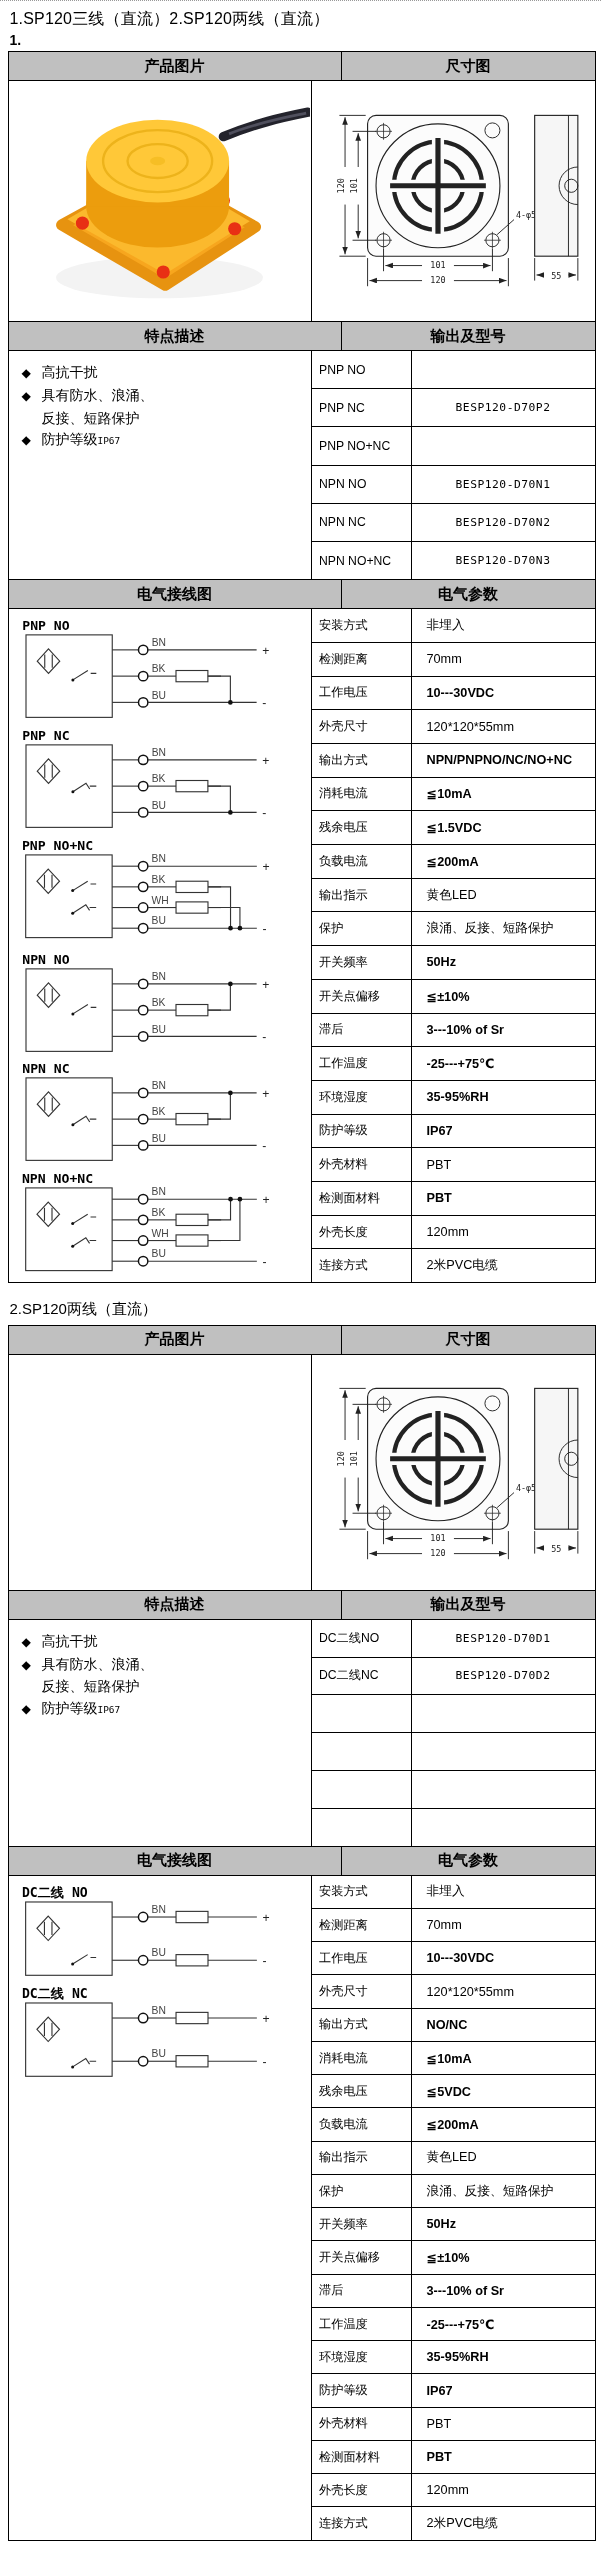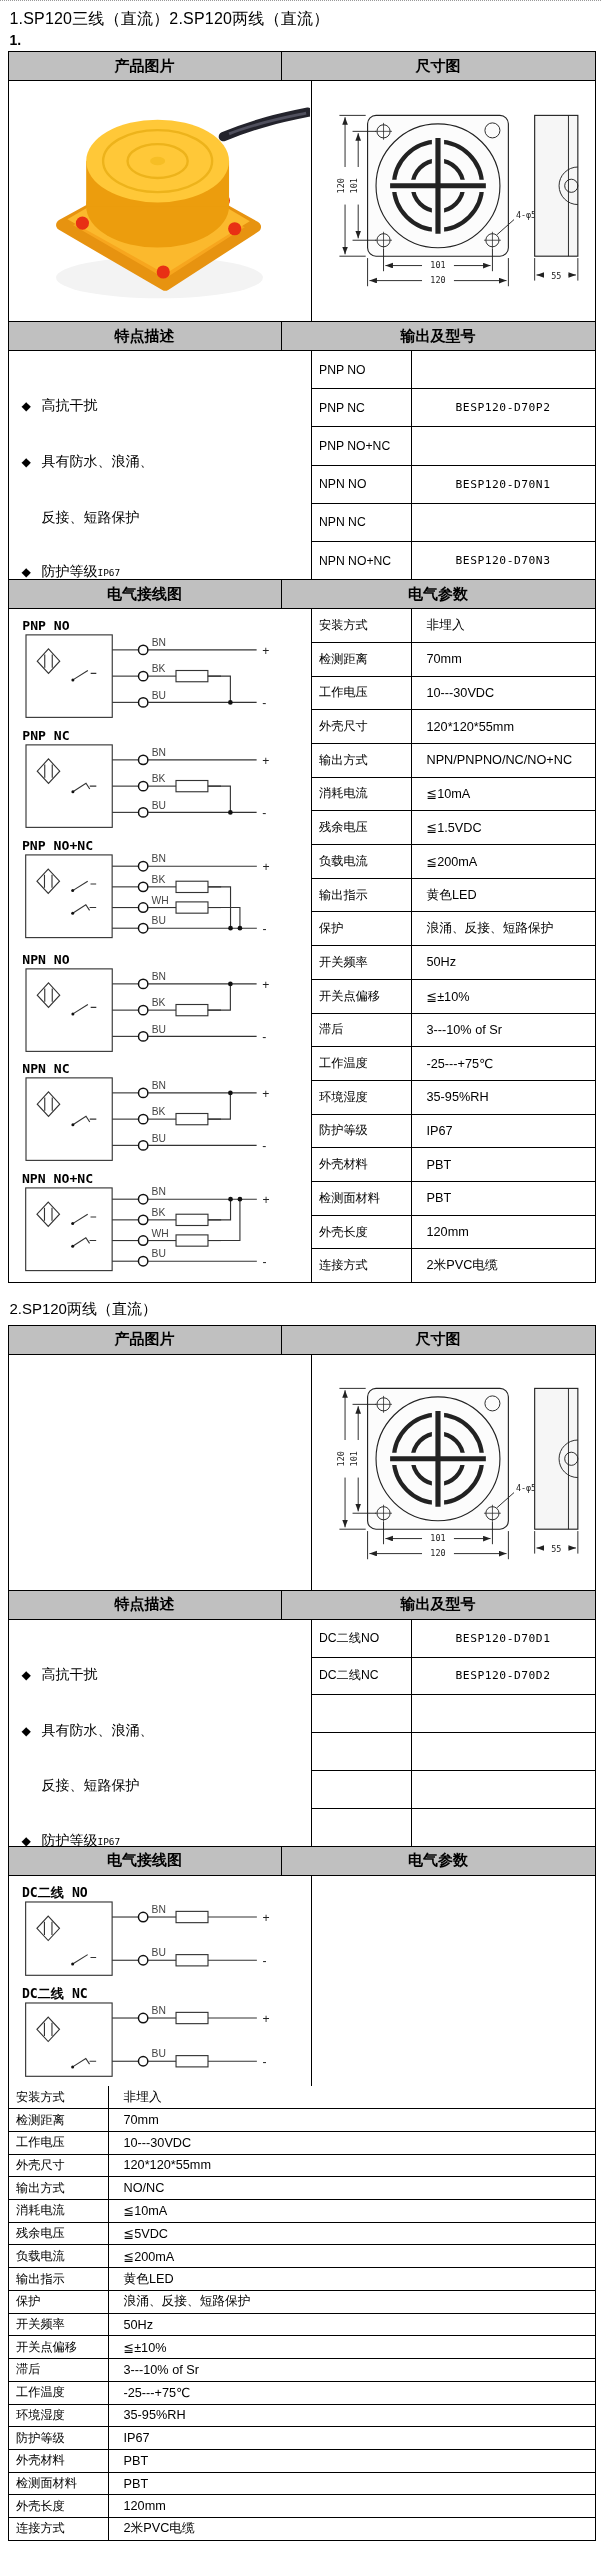--- a/index.html
+++ b/index.html
@@ -7,54 +7,54 @@
   .note{font-size:8.5px;color:#333;padding:4.7px 0 3.8px 5.6px;}
   .dotted{border-bottom:0.9px dotted #999;width:100%;}
   .title{font-size:16px;font-weight:normal;margin:7.5px 0 0 9.4px;letter-spacing:0.2px;}
   .seclabel{font-size:14px;font-weight:bold;margin:2.8px 0 2.8px 9.4px;}
   .sec2head{font-size:15px;font-weight:normal;margin:17px 0 5.6px 9.4px;}
   .spec-table{width:588px;margin-left:7.5px;border:0.9px solid #000;box-sizing:border-box;background:#fff;}
   .spec-table>div{border-bottom:0.9px solid #000;}
   .spec-table>div:last-child{border-bottom:none;}
   .t-hdr{display:flex;height:28px;background:var(--header-bg,#c0c0c0);}
   .hcell{flex:1;display:flex;align-items:center;justify-content:center;font-weight:bold;font-size:15px;}
-  .hcell.cleft{width:273px;flex:none;}
+  .hcell.cleft{width:333px;flex:none;}
   .t-row{display:flex;align-items:stretch;}
   .cell{flex:1;background:#fff;position:relative;overflow:hidden;box-sizing:border-box;}
   .cleft{width:303px;flex:none;border-right:0.9px solid #000;box-sizing:border-box;}
   
   .feat-cell{padding:11.3px 3.8px 0 13px;font-size:14px;line-height:21.6px;}
-  .feat-line{white-space:nowrap;margin-top:33px;}
+  .feat-line{white-space:nowrap;}
   .feat-bullet{display:inline-block;width:20px;font-size:12.2px;}
   .feat-suffix{font-family:"DejaVu Sans Mono",monospace;font-size:9.4px;}
   
   .stack{display:flex;flex-direction:column;}
   .stack>div{flex:1;display:flex;align-items:stretch;}
   .stack>div+div{border-top:0.9px solid #000;}
   .kcell{width:100px;flex:none;border-right:0.9px solid #000;display:flex;align-items:center;padding-left:7.5px;box-sizing:border-box;font-size:12.2px;}
   .model-code{flex:1;display:flex;align-items:center;justify-content:center;font-family:"DejaVu Sans Mono",monospace;font-size:11.3px;letter-spacing:0.5px;}
   .param-val{flex:1;display:flex;align-items:center;padding-left:15px;font-size:12.7px;}
-  .param-val.bv{font-weight:normal;}
+  .param-val.bv{font-weight:bold;}
   
   .wiring-cell{padding:9.4px 0 0 11.3px;}
   .wd{display:block;margin-bottom:4.7px;}
   .wd .ln{fill:none;stroke:#333;stroke-width:1.2px;}
   .wd .ring{fill:#fff;stroke:#111;stroke-width:1.6px;}
   .wd .dotf{fill:#111;}
   .wlab{font-size:14px;font-weight:bold;font-family:"DejaVu Sans Mono","Liberation Sans",monospace;}
   .wname{font-size:11px;fill:#444;font-family:"Liberation Sans",sans-serif;}
   .wterm{font-size:13px;fill:#222;}
   
   .dim-svg{display:block;margin:24.5px auto 0;}
   .dim-svg .ln{fill:none;stroke:#222;stroke-width:1px;}
   .dtxt{font-size:9px;fill:#222;font-family:"DejaVu Sans Mono",monospace;}
   .photo-wrap{display:flex;align-items:center;justify-content:center;height:100%;}
   
   .h-img1{height:240px;} .h-mod1{height:228px;} .h-wir1{height:673px;}
-  .h-img2{height:235px;} .h-mod2{height:226px;} .h-wir2{height:664px;flex-direction:column;}
+  .h-img2{height:235px;} .h-mod2{height:226px;} .h-wir2{height:664px;}
 </style>
 </head>
 <body>
 
 <div>
   <div class="dotted"></div>
   <div class="title">1.SP120三线（直流）2.SP120两线（直流）</div>
   <div class="seclabel">1.</div>
 
   <div class="spec-table">
@@ -164,20 +164,21 @@
           </div>
           <div>
             <div class="kcell">PNP NO+NC</div>
           </div>
           <div>
             <div class="kcell">NPN NO</div>
             <div class="model-code">BESP120-D70N1</div>
           </div>
           <div>
             <div class="kcell">NPN NC</div>
+            <div class="model-code">BESP120-D70N2</div>
           </div>
           <div>
             <div class="kcell">NPN NO+NC</div>
             <div class="model-code">BESP120-D70N3</div>
           </div>
         </div>
     </div>
     <div class="t-hdr">
       <div class="hcell cleft">电气接线图</div>
       <div class="hcell">电气参数</div>

